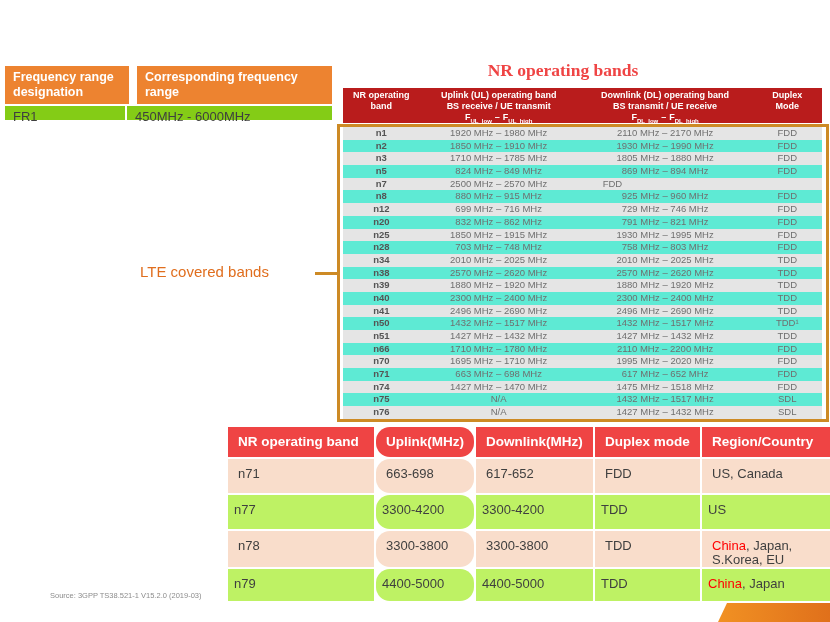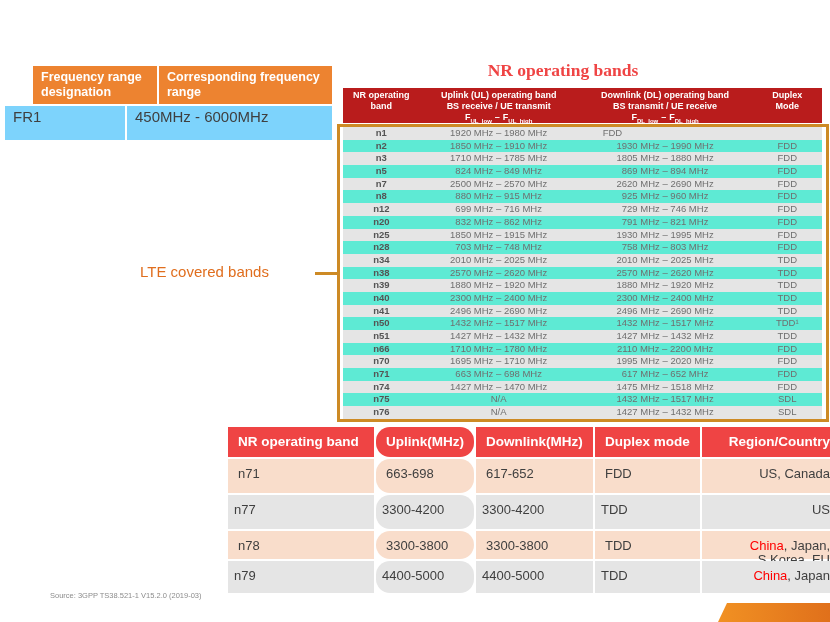--- a/index.html
+++ b/index.html
@@ -3,26 +3,26 @@
 <meta charset="utf-8">
 <style>
   html,body{margin:0;padding:0;background:#fff;}
   .slide{position:relative;width:830px;height:622px;background:#ffffff;overflow:hidden;
          font-family:"Liberation Sans",sans-serif;}
   
   .title{position:absolute;left:27px;top:4px;margin:0;font-size:26px;font-style:italic;
          font-weight:bold;color:#E2671B;white-space:nowrap;letter-spacing:.5px;}
   
   .fr1{position:absolute;left:5px;top:66px;width:327px;}
-  .fr1 .hrow{display:flex;gap:2px;margin-left:28px;}
+  .fr1 .hrow{display:flex;gap:8px;}
   .fr1 .hcell{background:#ED8330;color:#fff;font-weight:bold;font-size:12.5px;
               line-height:15px;padding:4px 4px 4px 8px;height:30px;box-sizing:content-box;}
   .fr1 .c1{width:112px;} .fr1 .c2{flex:1;}
   .fr1 .drow{display:flex;gap:2px;margin-top:2px;}
-  .fr1 .dcell{background:#7dd3fc;color:#3F3F3F;font-size:15px;line-height:22px;height:34px;
+  .fr1 .dcell{background:#84cc16;color:#3F3F3F;font-size:13px;line-height:22px;height:14px;
               padding-left:8px;}
   
   .nr-title{position:absolute;left:323px;top:60px;width:480px;text-align:center;
             font-family:"Liberation Serif",serif;font-weight:bold;font-size:17.5px;color:#ef4444;}
   .nr-header{position:absolute;left:343px;top:88px;width:479px;height:35px;background:#b91c1c;
              display:flex;color:#fff;font-size:9px;font-weight:bold;text-align:center;}
   .nr-header .nh{padding-top:2px;line-height:11px;}
   .nh.w1{width:16%;} .nh.w2{width:33%;} .nh.w3{width:36.5%;} .nh.w4{width:14.5%;}
   .nr-header sub{font-size:6px;}
   .nr-header .dash{margin:0 3px;}
@@ -40,22 +40,22 @@
   .lte-line{position:absolute;left:315px;top:272px;width:22px;height:3px;background:#CD8A25;}
   
   .rt{position:absolute;left:228px;top:427px;width:602px;}
   .rt .hrow{display:flex;gap:2px;}
   .rt .hcell{background:#ef4444;color:#fff;font-weight:bold;font-size:13.5px;line-height:30px;
              height:30px;padding-left:10px;box-sizing:border-box;}
   .rt .drow{display:flex;gap:2px;margin-top:2px;}
   .rt .dcell{font-size:13px;color:#3F3F3F;padding:8px 0 0 10px;line-height:14px;
              box-sizing:border-box;}
   .rt .w1{width:146px;} .rt .w2{width:98px;border-radius:14px;} .rt .w3{width:117px;} .rt .w4{width:105px;}
-  .rt .w5{flex:1;text-align:right;}
-  .rt .drow.odd .dcell{background:#F9DDCB;} .rt .drow.even .dcell{background:#e5e5e5;padding-left:6px;}
+  .rt .w5{flex:1;}
+  .rt .drow.odd .dcell{background:#F9DDCB;} .rt .drow.even .dcell{background:#bef264;padding-left:6px;}
   .rt .red{color:#FF0000;}
   
   .source{position:absolute;left:50px;top:591px;font-size:7.5px;color:#8C8C8C;}
   .corner{position:absolute;right:0;bottom:0;width:112px;height:19px;
           background:linear-gradient(90deg,#F19123,#E0701B);
           clip-path:polygon(9px 0,100% 0,100% 100%,0 100%);}
 </style>
 </head>
 <body>
 
@@ -94,20 +94,21 @@
       <div>Duplex</div>
       <div>Mode</div>
     </div>
   </div>
 
   <div class="nr-box"></div>
   <div class="nr-body" id="nr-body">
       <div class="nr-row odd">
         <div class="nc1">n1</div>
         <div class="nc2">1920 MHz – 1980 MHz</div>
+        <div class="nc3">2110 MHz – 2170 MHz</div>
         <div class="nc4">FDD</div>
       </div>
       <div class="nr-row even">
         <div class="nc1">n2</div>
         <div class="nc2">1850 MHz – 1910 MHz</div>
         <div class="nc3">1930 MHz – 1990 MHz</div>
         <div class="nc4">FDD</div>
       </div>
       <div class="nr-row odd">
         <div class="nc1">n3</div>
@@ -117,21 +118,20 @@
       </div>
       <div class="nr-row even">
         <div class="nc1">n5</div>
         <div class="nc2">824 MHz – 849 MHz</div>
         <div class="nc3">869 MHz – 894 MHz</div>
         <div class="nc4">FDD</div>
       </div>
       <div class="nr-row odd">
         <div class="nc1">n7</div>
         <div class="nc2">2500 MHz – 2570 MHz</div>
-        <div class="nc3">2620 MHz – 2690 MHz</div>
         <div class="nc4">FDD</div>
       </div>
       <div class="nr-row even">
         <div class="nc1">n8</div>
         <div class="nc2">880 MHz – 915 MHz</div>
         <div class="nc3">925 MHz – 960 MHz</div>
         <div class="nc4">FDD</div>
       </div>
       <div class="nr-row odd">
         <div class="nc1">n12</div>
@@ -256,21 +256,21 @@
           <div class="dcell w4">FDD</div>
           <div class="dcell w5"><span>US, Canada</span></div>
         </div>
         <div class="drow even" style="height: 34px;">
           <div class="dcell w1">n77</div>
           <div class="dcell w2">3300-4200</div>
           <div class="dcell w3">3300-4200</div>
           <div class="dcell w4">TDD</div>
           <div class="dcell w5"><span>US</span></div>
         </div>
-        <div class="drow odd" style="height: 28px;">
+        <div class="drow odd" style="height: 36px;">
           <div class="dcell w1">n78</div>
           <div class="dcell w2">3300-3800</div>
           <div class="dcell w3">3300-3800</div>
           <div class="dcell w4">TDD</div>
           <div class="dcell w5"><span class="red">China</span><span>, Japan, S.Korea, EU</span></div>
         </div>
         <div class="drow even" style="height: 32px;">
           <div class="dcell w1">n79</div>
           <div class="dcell w2">4400-5000</div>
           <div class="dcell w3">4400-5000</div>

